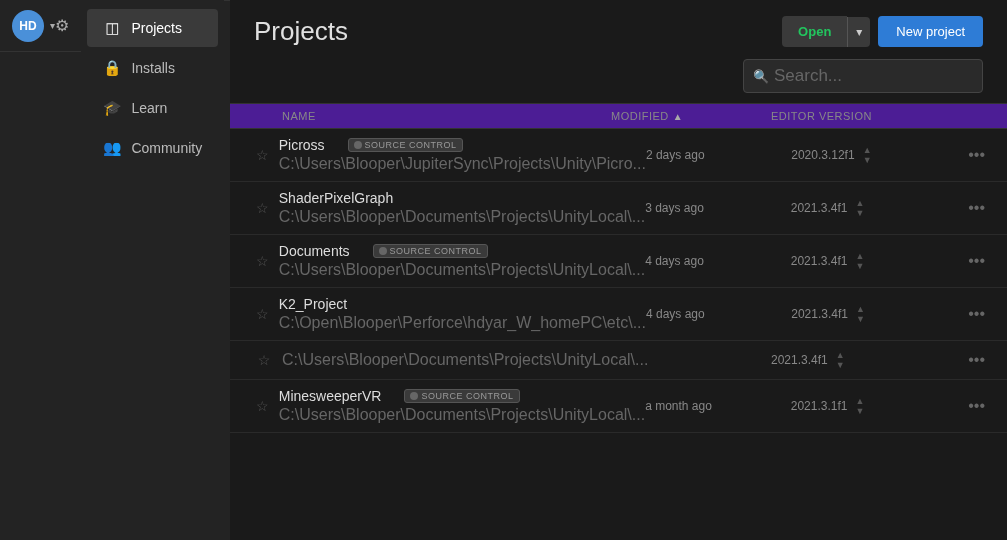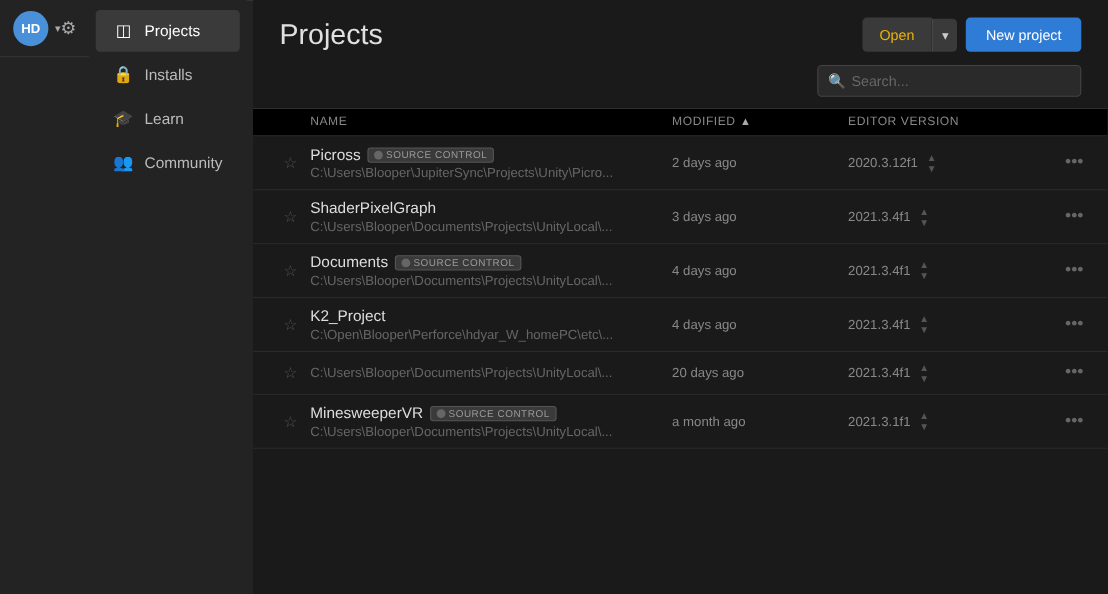--- a/index.html
+++ b/index.html
@@ -123,26 +123,27 @@
     }
 
     .header-actions {
       display: flex;
       align-items: center;
       gap: 0;
     }
 
     .btn-open {
       background: #3a3a3a;
-      color: #eab308;
+      color: #22c55e;
       border: none;
       padding: 8px 16px;
       font-size: 13px;
       cursor: pointer;
       border-radius: 4px 0 0 4px;
+      font-weight: bold;
     }
 
     .btn-dropdown {
       background: #3a3a3a;
       color: #ccc;
       border: none;
       border-left: 1px solid #555;
       padding: 8px 8px;
       font-size: 12px;
       cursor: pointer;
@@ -181,36 +182,36 @@
       font-size: 13px;
     }
 
     .search-input {
       background: #2a2a2a;
       border: 1px solid #444;
       border-radius: 4px;
       color: #ccc;
       padding: 6px 10px 6px 30px;
       width: 100%;
-      font-size: 13px;
+      font-size: 17px;
       outline: none;
     }
 
     .search-input::placeholder {
       color: #666;
     }
 
     
     .table-header {
       display: flex;
       align-items: center;
       padding: 6px 16px;
       border-bottom: 1px solid #333;
       border-top: 1px solid #333;
-      background: #000000;
+      background: #4c1d95;
       color: #888;
       font-size: 11px;
       text-transform: uppercase;
       letter-spacing: 0.5px;
     }
 
     .col-star { width: 36px; }
     .col-name { flex: 1; }
     .col-modified { width: 160px; display: flex; align-items: center; gap: 4px; }
     .col-editor { width: 160px; }
@@ -243,22 +244,22 @@
       border: none;
       text-align: center;
     }
 
     .project-info {
       flex: 1;
     }
 
     .project-name-row {
       display: flex;
-      align-items: flex-end;
-      gap: 6px;
+      align-items: center;
+      gap: 23px;
       margin-bottom: 2px;
     }
 
     .project-name {
       font-size: 14px;
       color: #ddd;
       font-weight: 500;
     }
 
     .source-control-badge {
@@ -277,21 +278,21 @@
 
     .source-badge-icon {
       width: 8px;
       height: 8px;
       border-radius: 50%;
       background: #666;
       display: inline-block;
     }
 
     .project-path {
-      font-size: 12px;
+      font-size: 16px;
       color: #666;
     }
 
     .col-modified-val {
       width: 160px;
       color: #888;
       font-size: 12px;
     }
 
     .col-editor-val {
@@ -501,21 +502,20 @@
     </div>
     <div class="row-actions">
       <button class="dots-btn">•••</button>
     </div>
   </div>
       <div class="project-row">
     <button class="star-btn">☆</button>
     <div class="project-info">
       <div class="project-path">C:\Users\Blooper\Documents\Projects\UnityLocal\...</div>
     </div>
-    <div class="col-modified-val">20 days ago</div>
     <div class="col-editor-val">
       <span>2021.3.4f1</span>
       <div class="editor-arrows">
         <span>▲</span>
         <span>▼</span>
       </div>
     </div>
     <div class="row-actions">
       <button class="dots-btn">•••</button>
     </div>

